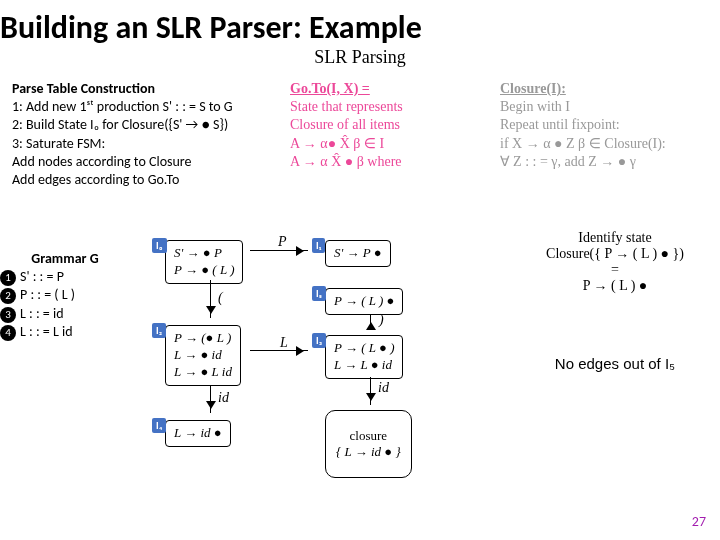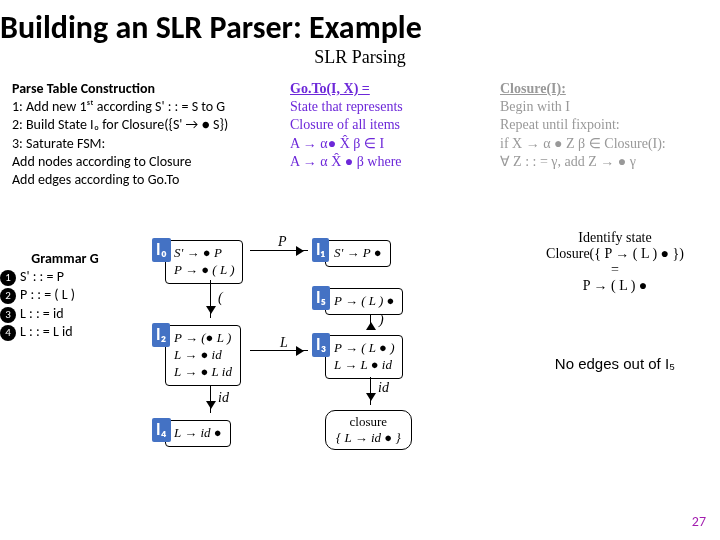--- a/index.html
+++ b/index.html
@@ -2,49 +2,49 @@
 <html><head>
 <meta charset="utf-8">
 <style>
 *{margin:0;padding:0;box-sizing:border-box}
 body{width:720px;height:540px;font-family:Calibri,Arial,sans-serif;background:#fff;position:relative;color:#000}
 .title{font-size:32px;padding-top:8px;font-weight:700}
 .subtitle{font-size:18px;text-align:center;font-family:'Times New Roman',serif}
 .section{position:absolute;font-size:14px;line-height:1.3}
 .ptc{left:12px;top:80px;width:250px}
 .ptc .hdr{font-weight:bold;}
-.goto{left:290px;top:80px;width:180px;color:#6d28d9;font-family:'Times New Roman',serif}
+.goto{left:290px;top:80px;width:180px;color:#ec4899;font-family:'Times New Roman',serif}
 .goto .hdr{font-weight:bold;text-decoration:underline}
 .closure{left:500px;top:80px;width:210px;color:#999;font-family:'Times New Roman',serif}
 .closure .hdr{font-weight:bold;text-decoration:underline}
 .grammar{left:0;top:250px;width:130px}
 .grammar .hdr{font-weight:bold;text-align:center}
 .circ{display:inline-block;width:16px;height:16px;border-radius:50%;background:#000;color:#fff;text-align:center;line-height:16px;font-size:11px;margin-right:4px}
 .statebox{position:absolute;border:1.5px solid #000;border-radius:4px;padding:4px 8px;font-family:'Times New Roman',serif;font-style:italic;font-size:13px;line-height:1.3;background:#fff}
-.statelabel{position:absolute;background:#4472c4;color:#fff;font-size:17px;font-weight:bold;padding:1px 4px;border-radius:2px;font-family:Calibri,sans-serif;font-style:normal}
+.statelabel{position:absolute;background:#4472c4;color:#fff;font-size:10px;font-weight:bold;padding:1px 4px;border-radius:2px;font-family:Calibri,sans-serif;font-style:normal}
 .edge{position:absolute;font-family:'Times New Roman',serif;font-style:italic;font-size:14px}
 .arrow-h{position:absolute;height:0;border-top:1.5px solid #000}
 .arrow-h::after{content:'';position:absolute;right:-1px;top:-5px;border:5px solid transparent;border-left:8px solid #000}
 .arrow-v{position:absolute;width:0;border-left:1.5px solid #000}
 .arrow-v::after{content:'';position:absolute;left:-5px;bottom:-1px;border:5px solid transparent;border-top:8px solid #000}
 .arrow-u::after{content:'';position:absolute;left:-5px;top:-1px;border:5px solid transparent;border-bottom:8px solid #000}
 .ident{position:absolute;left:520px;top:230px;width:190px;text-align:center;font-size:14px;font-family:'Times New Roman',serif}
 .noedges{position:absolute;left:520px;top:355px;width:190px;text-align:center;font-size:15px;font-family:Liberation Sans, sans-serif}
-.closurebox{position:absolute;border:1.5px solid #000;border-radius:10px;padding:3px 10px;font-family:'Times New Roman',serif;font-size:13px;text-align:center;font-style:italic}
+.closurebox{position:absolute;border:1.5px solid #000;border-radius:10px;padding:17px 10px;font-family:'Times New Roman',serif;font-size:13px;text-align:center;font-style:italic}
 .pagenum{position:absolute;right:14px;bottom:10px;font-size:14px;color:#a21caf}
 </style>
 </head>
 <body>
 
 <div class="title">Building an SLR Parser: Example</div>
 <div class="subtitle">SLR Parsing</div>
 
 <div class="section ptc">
   <div class="hdr">Parse Table Construction</div>
-  <div>1: Add new 1ˢᵗ according S' : : = S to G</div>
+  <div>1: Add new 1ˢᵗ production S' : : = S to G</div>
   <div>2: Build State I₀ for Closure({S' → ● S})</div>
   <div>3: Saturate FSM:</div>
   <div>   Add nodes according to Closure</div>
   <div>   Add edges according to Go.To</div>
 </div>
 
 <div class="section goto">
   <div class="hdr">Go.To(I, X) =</div>
   <div>State that represents</div>
   <div>Closure of all items</div>

